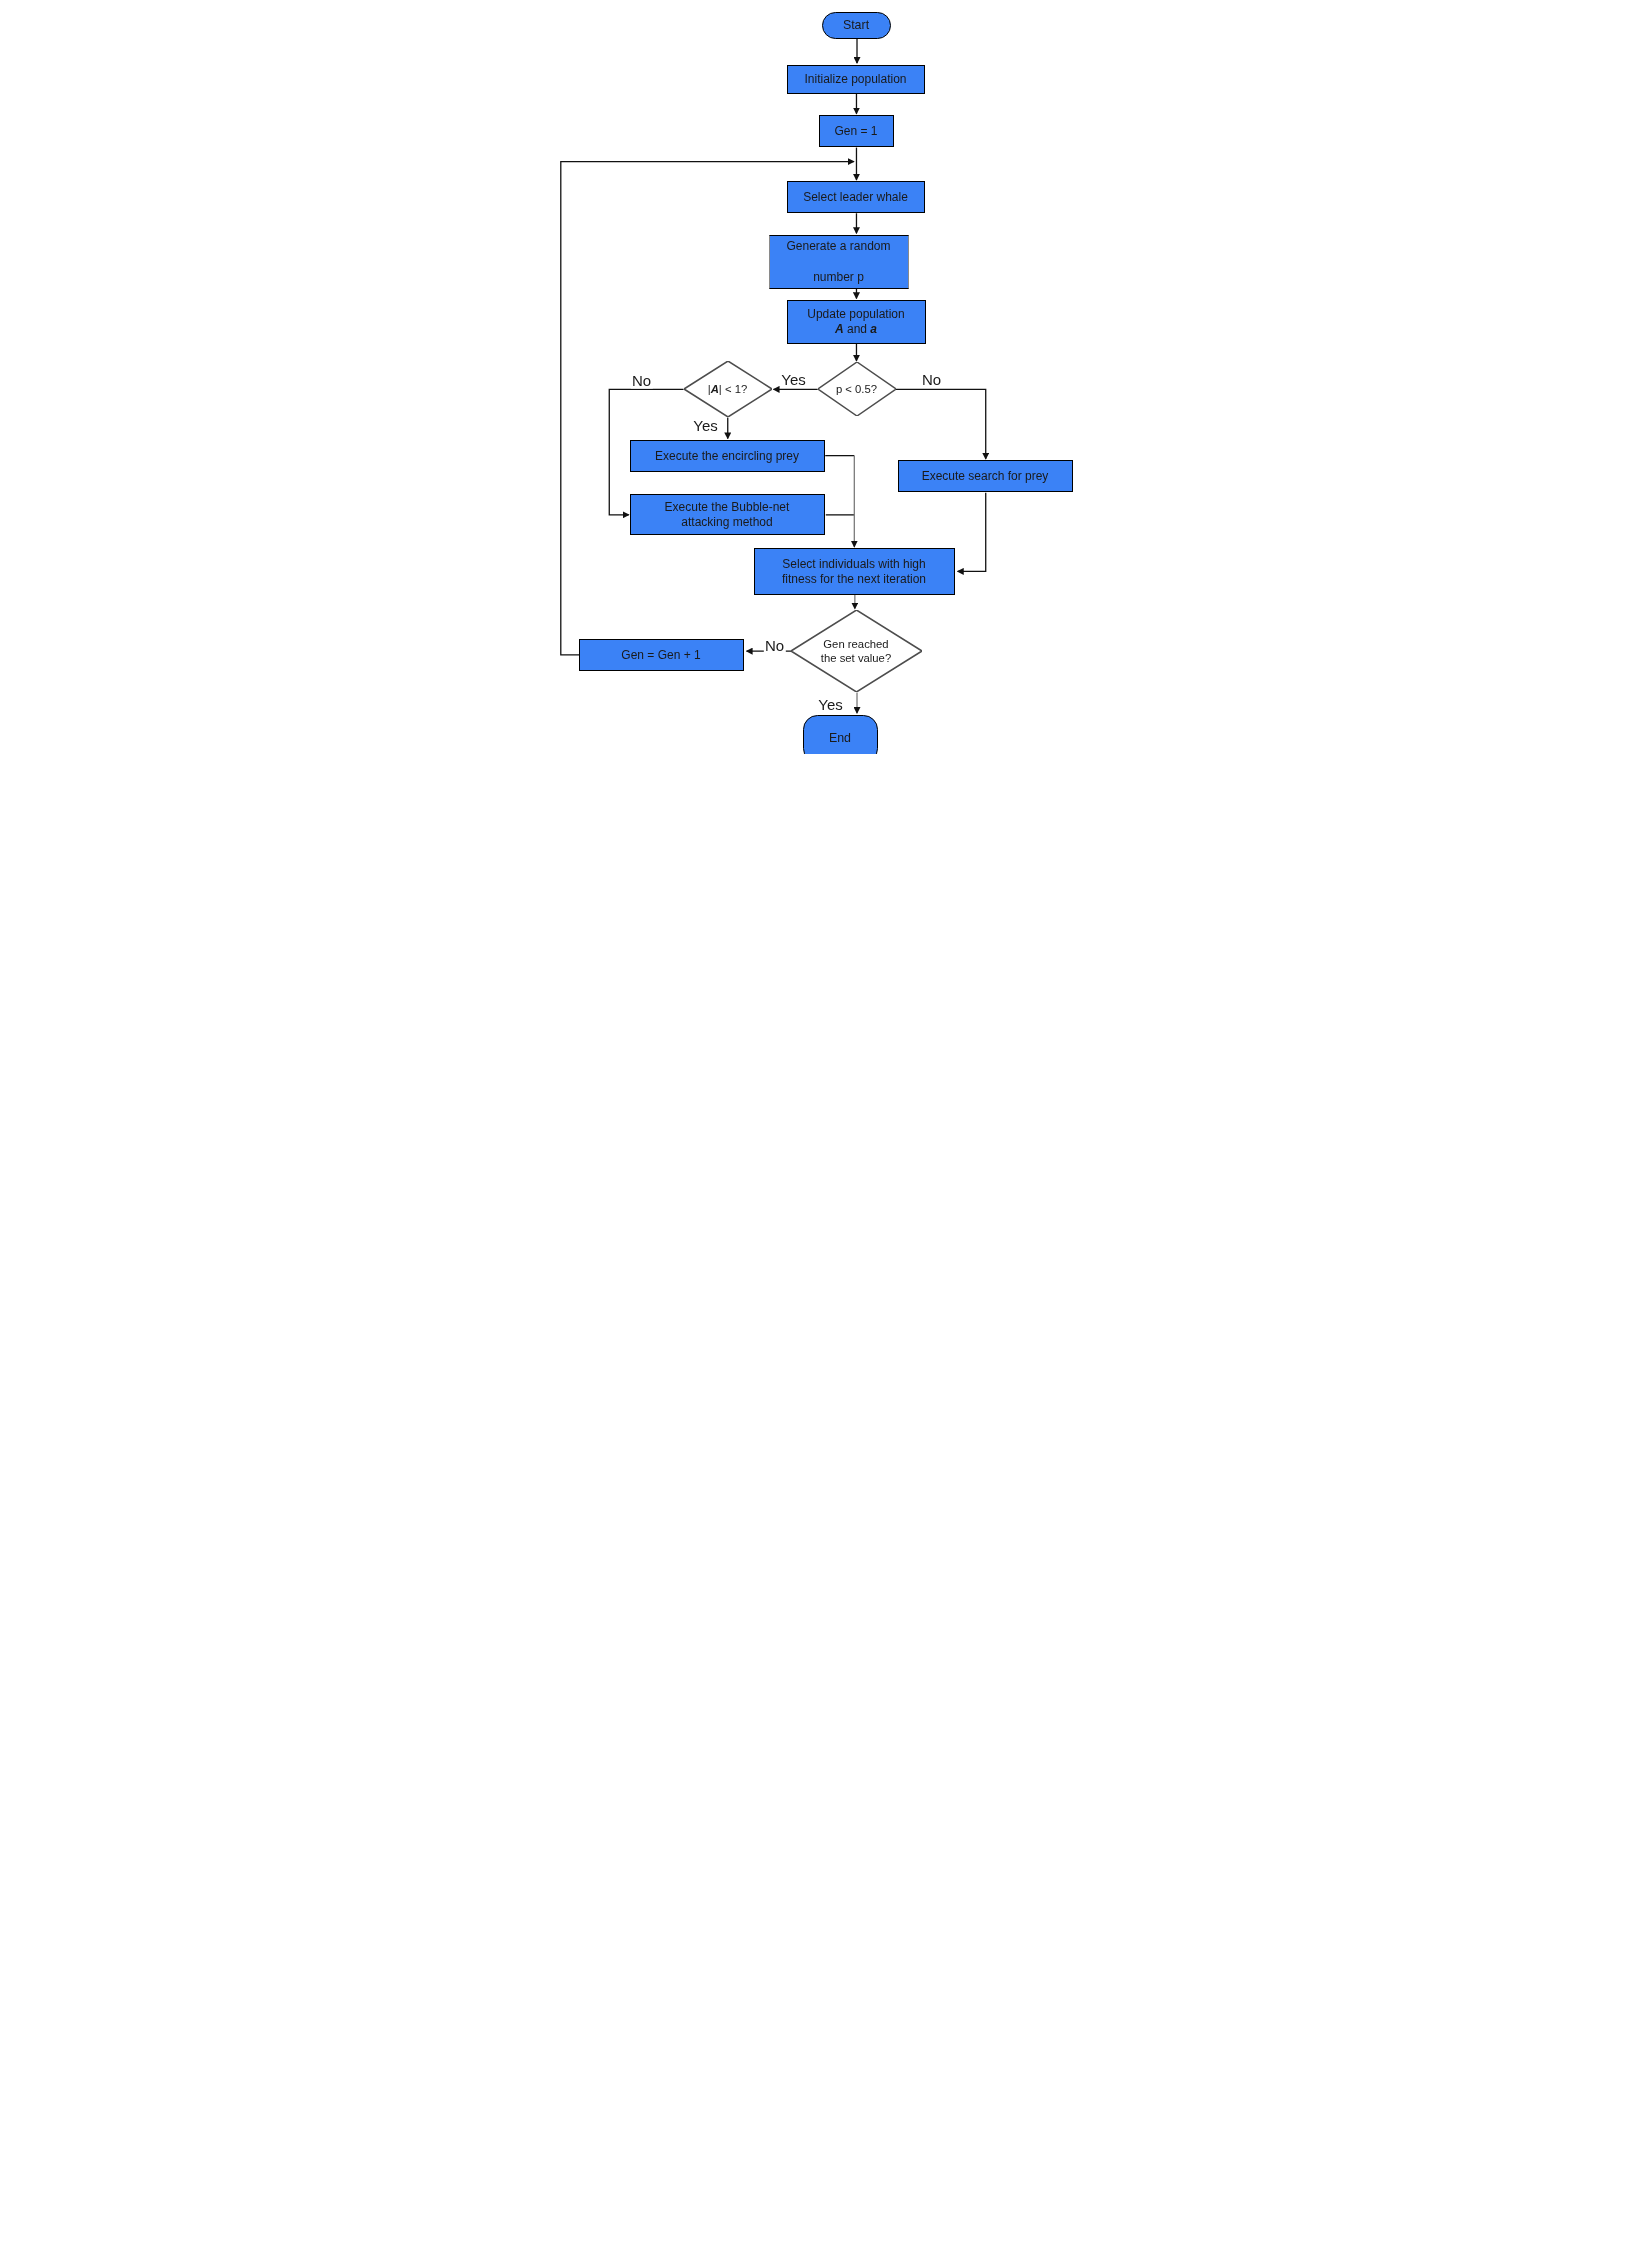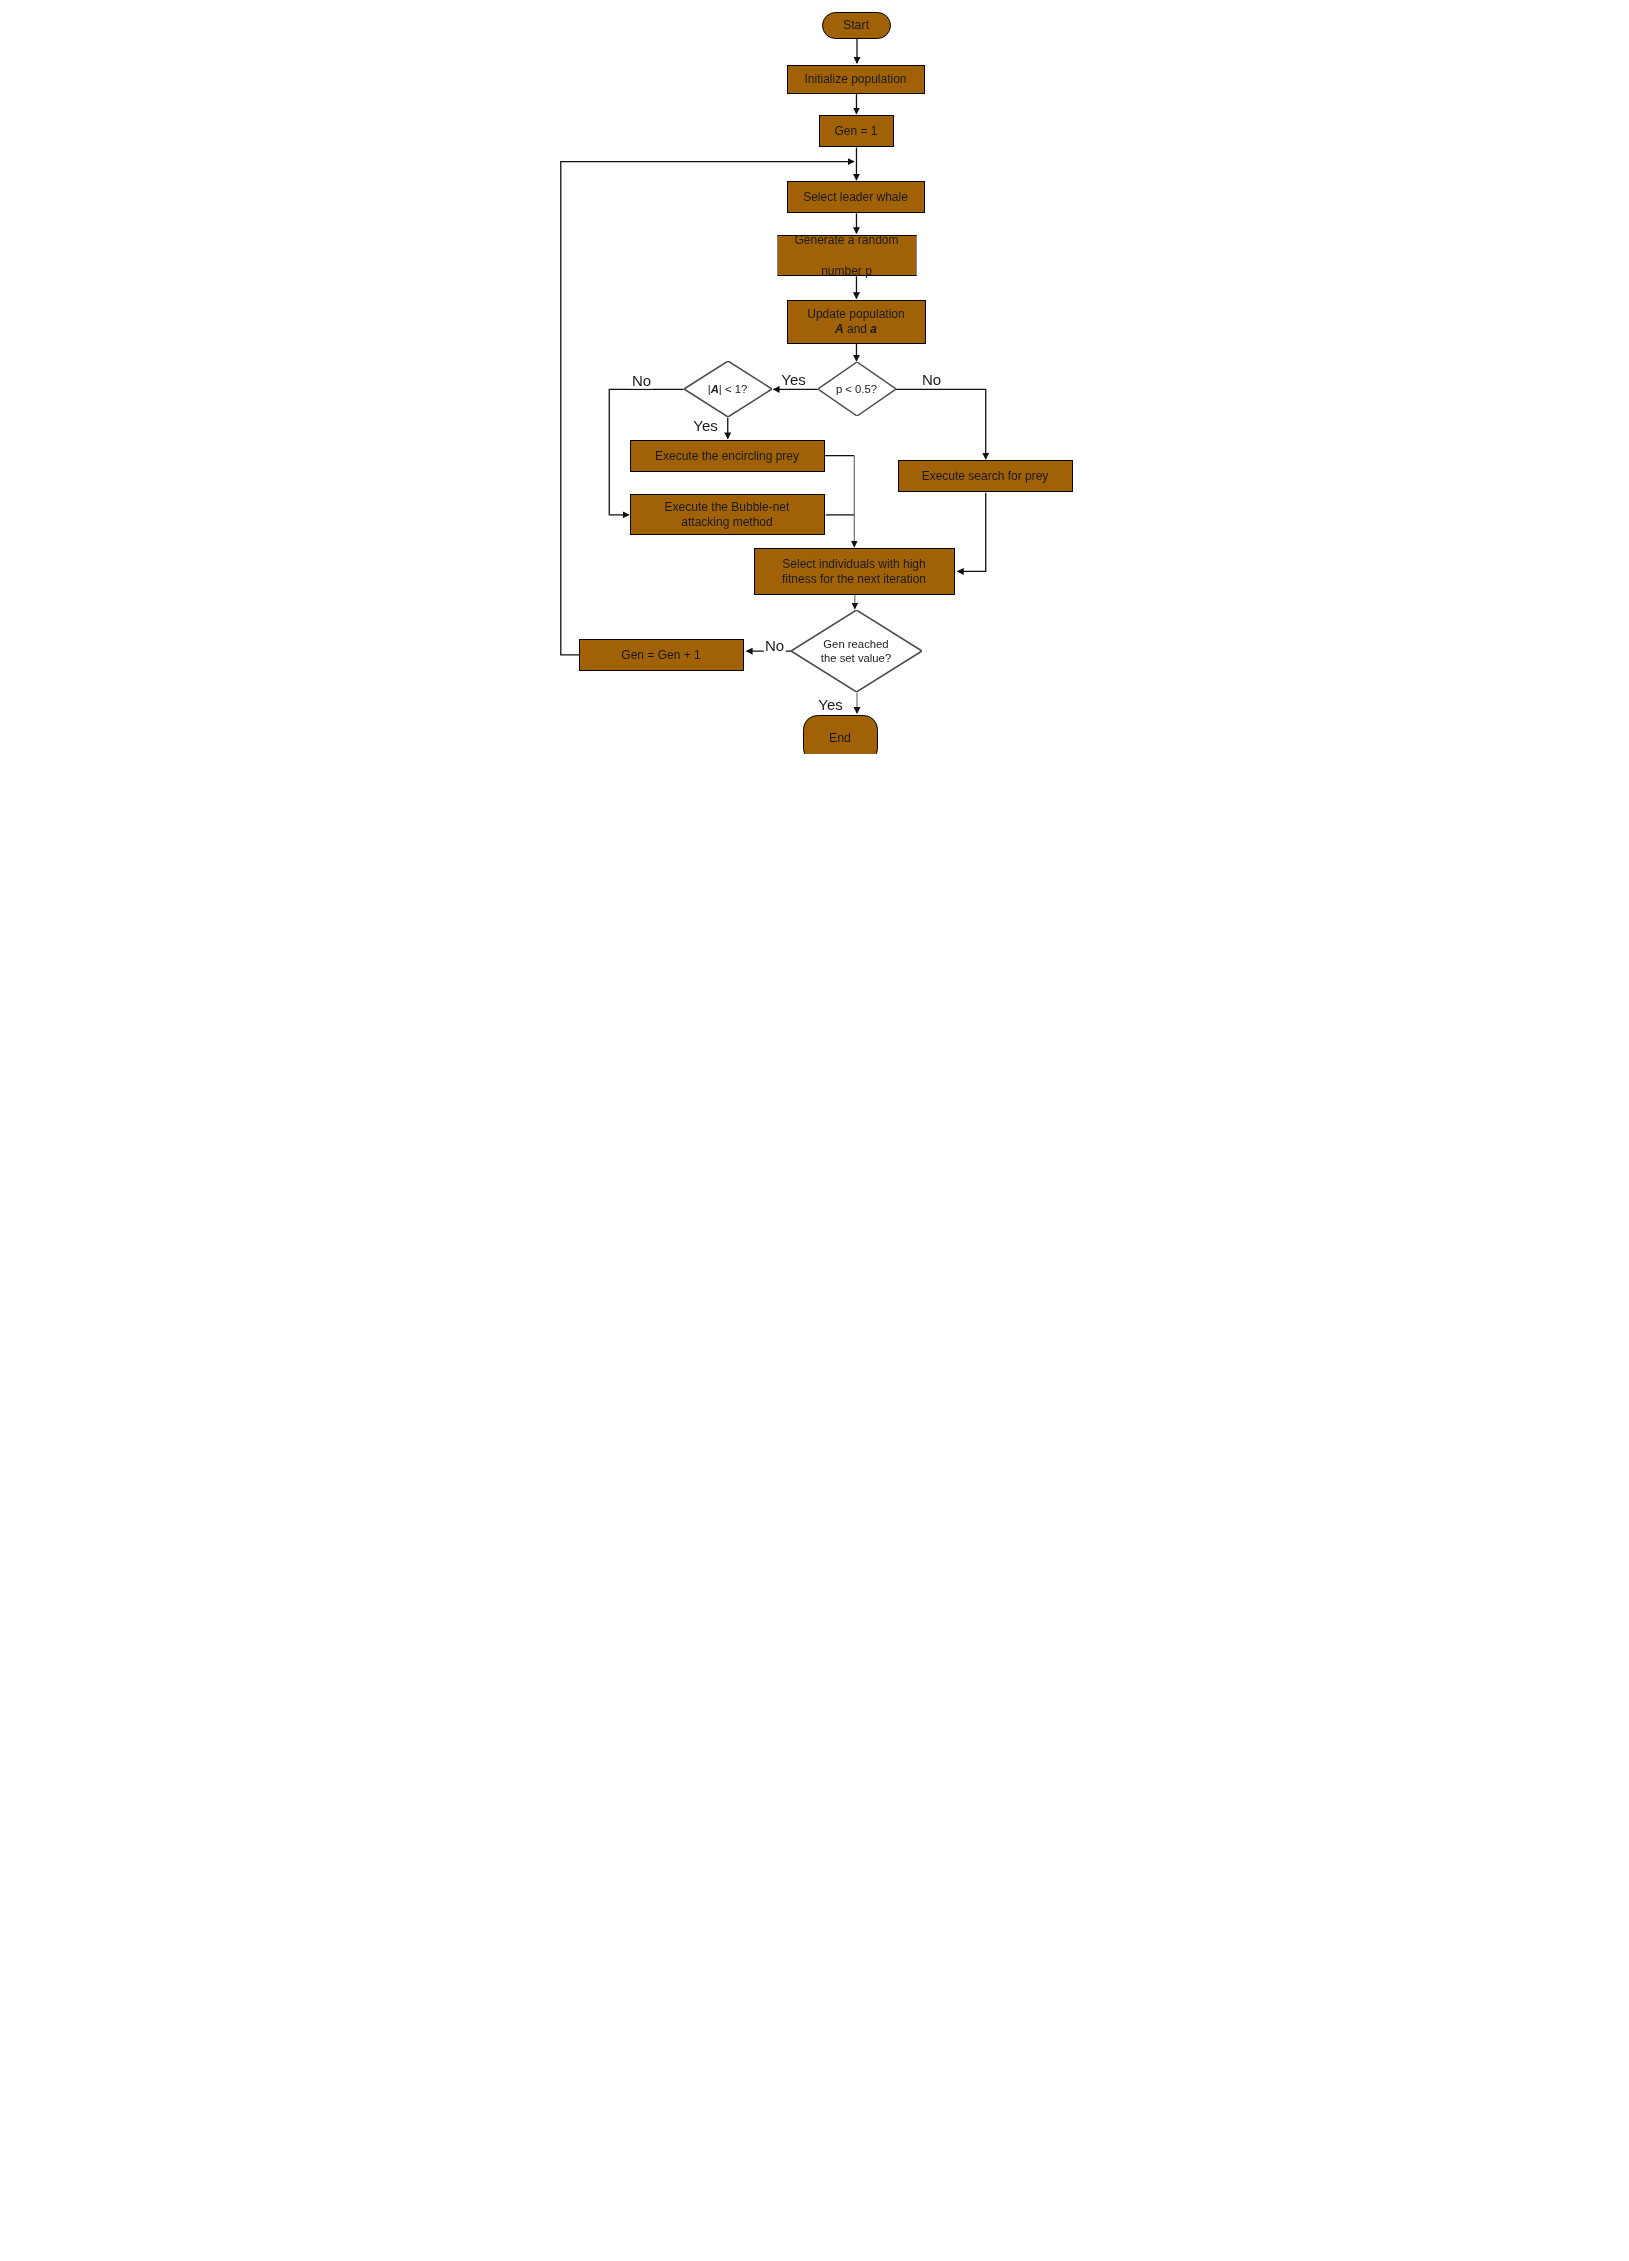--- a/index.html
+++ b/index.html
@@ -1,21 +1,21 @@
 <!DOCTYPE html>
 <html style="font-size:8.6px"><head>
 <meta charset="utf-8">
 <style>
   html,body{margin:0;padding:0;background:#ffffff;}
   body{font-family:"Liberation Sans","DejaVu Sans",sans-serif;color:#1a1a1a;}
   .canvas{position:relative;width:544px;height:754px;margin:0 auto;background:#ffffff;overflow:hidden;}
   .canvas svg.wires{position:absolute;left:0;top:0;width:544px;height:754px;}
   .edge{fill:none;stroke:#111111;stroke-width:2.4;}
   .edge.soft{stroke:#7a7a7a;}
-  .node{position:absolute;box-sizing:border-box;background:#a16207;border:1.6px solid #000000;
+  .node{position:absolute;box-sizing:border-box;background:#3b82f6;border:1.6px solid #000000;
         display:flex;flex-direction:column;align-items:center;justify-content:center;
         text-align:center;font-size:12px;line-height:1.22;color:#1a1a1a;}
   .node .line{white-space:nowrap;}
   .terminal{border-radius:14.5px;border-width:1.9px;font-size:12.4px;}
   .grayside{border-left-color:#8a8a8a;border-right-color:#8a8a8a;}
   .diamond{position:absolute;display:flex;flex-direction:column;align-items:center;justify-content:center;
            text-align:center;font-size:11.3px;line-height:1.25;background:transparent;}
   .diamond svg{position:absolute;left:0;top:0;width:100%;height:100%;}
   .diamond .dlabel{position:relative;z-index:1;white-space:nowrap;}
   .edge-label{position:absolute;transform:translate(-50%,-50%);font-size:15px;white-space:nowrap;
@@ -63,21 +63,21 @@
   </div>
 
   <div class="node" style="left:276px;top:115px;width:75px;height:32px;">
     <span class="line">Gen = 1</span>
   </div>
 
   <div class="node" style="left:244px;top:181px;width:138px;height:32px;">
     <span class="line">Select leader whale</span>
   </div>
 
-  <div class="node grayside" style="left:234px;top:235px;width:140px;height:41px;gap:16px;">
+  <div class="node grayside" style="left:226px;top:235px;width:140px;height:54px;gap:16px;">
     <span class="line">Generate a random</span>
     <span class="line">number p</span>
   </div>
 
   <div class="node" style="left:244px;top:300px;width:139px;height:44px;">
     <span class="line">Update population</span>
     <span class="line"><span class="var">A</span><span class="pre"> and </span><span class="var">a</span></span>
   </div>
 
   <div class="diamond" style="left:275px;top:362px;width:78px;height:54px;">

